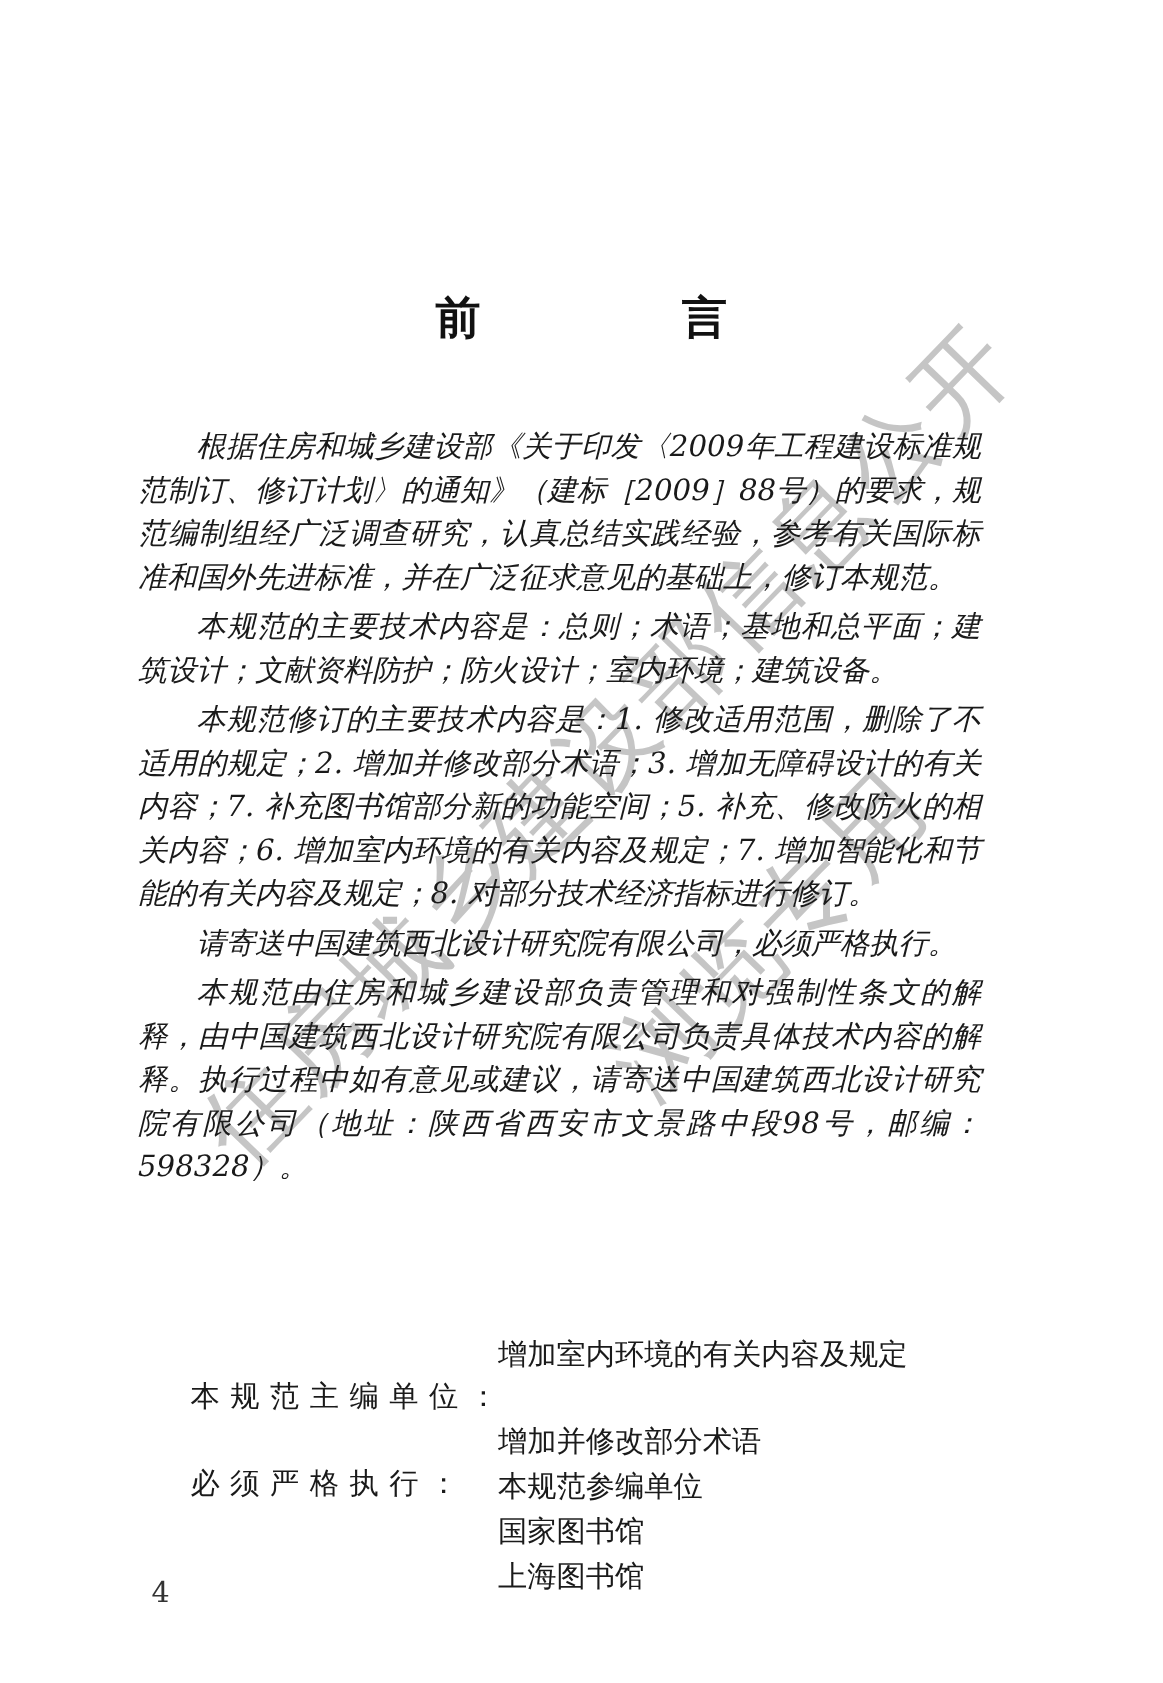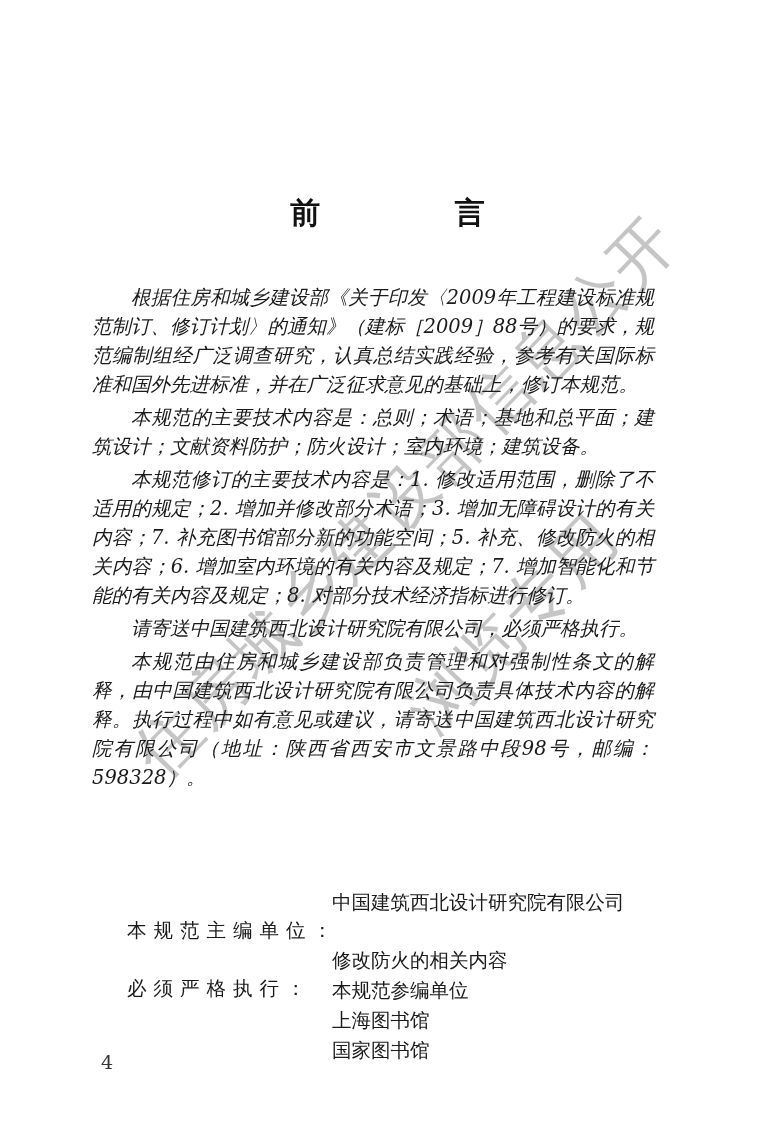--- a/index.html
+++ b/index.html
@@ -118,28 +118,28 @@
     <p>本规范的主要技术内容是：总则；术语；基地和总平面；建筑设计；文献资料防护；防火设计；室内环境；建筑设备。</p>
     <p>本规范修订的主要技术内容是：1. 修改适用范围，删除了不适用的规定；2. 增加并修改部分术语；3. 增加无障碍设计的有关内容；7. 补充图书馆部分新的功能空间；5. 补充、修改防火的相关内容；6. 增加室内环境的有关内容及规定；7. 增加智能化和节能的有关内容及规定；8. 对部分技术经济指标进行修订。</p>
     <p>请寄送中国建筑西北设计研究院有限公司，必须严格执行。</p>
     <p>本规范由住房和城乡建设部负责管理和对强制性条文的解释，由中国建筑西北设计研究院有限公司负责具体技术内容的解释。执行过程中如有意见或建议，请寄送中国建筑西北设计研究院有限公司（地址：陕西省西安市文景路中段98号，邮编：598328）。</p>
   </div>
 
   <div class="units">
     <div class="unit-row">
       <span class="unit-label">本规范主编单位：</span>
       <div class="unit-values">
-        <span>中国建筑西北设计研究院有限公司</span>
+        <span>增加室内环境的有关内容及规定</span>
       </div>
     </div>
     <div class="unit-row">
       <span class="unit-label">必须严格执行：</span>
       <div class="unit-values">
-        <span>修改防火的相关内容</span>
+        <span>增加并修改部分术语</span>
         <span>本规范参编单位</span>
+        <span>国家图书馆</span>
         <span>上海图书馆</span>
-        <span>国家图书馆</span>
       </div>
     </div>
   </div>
 
   <div class="page-number">4</div>
 </div>
 
 </body></html>

